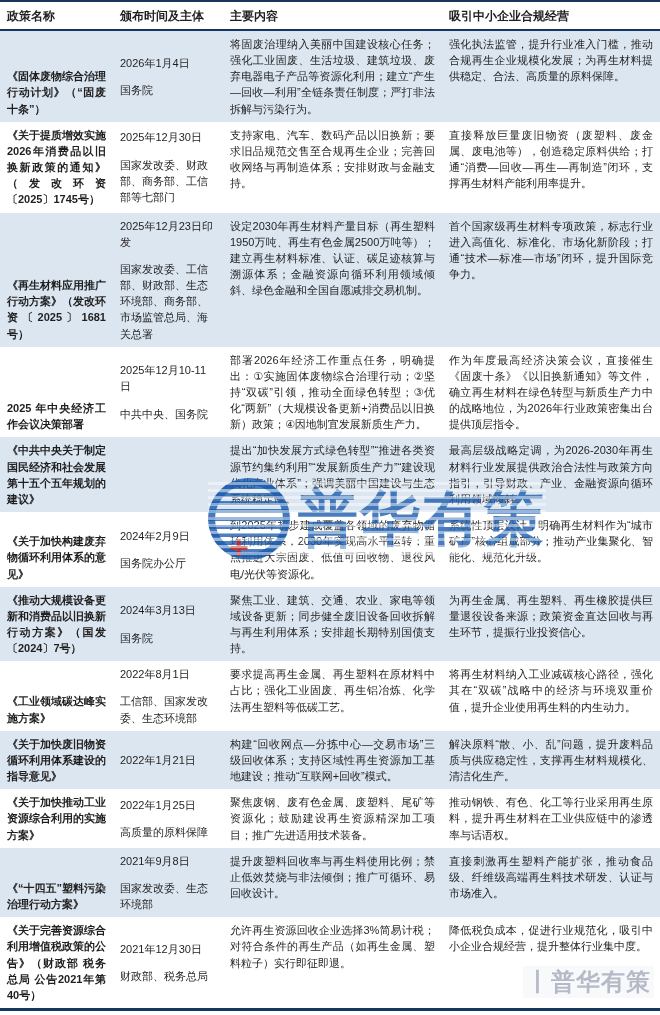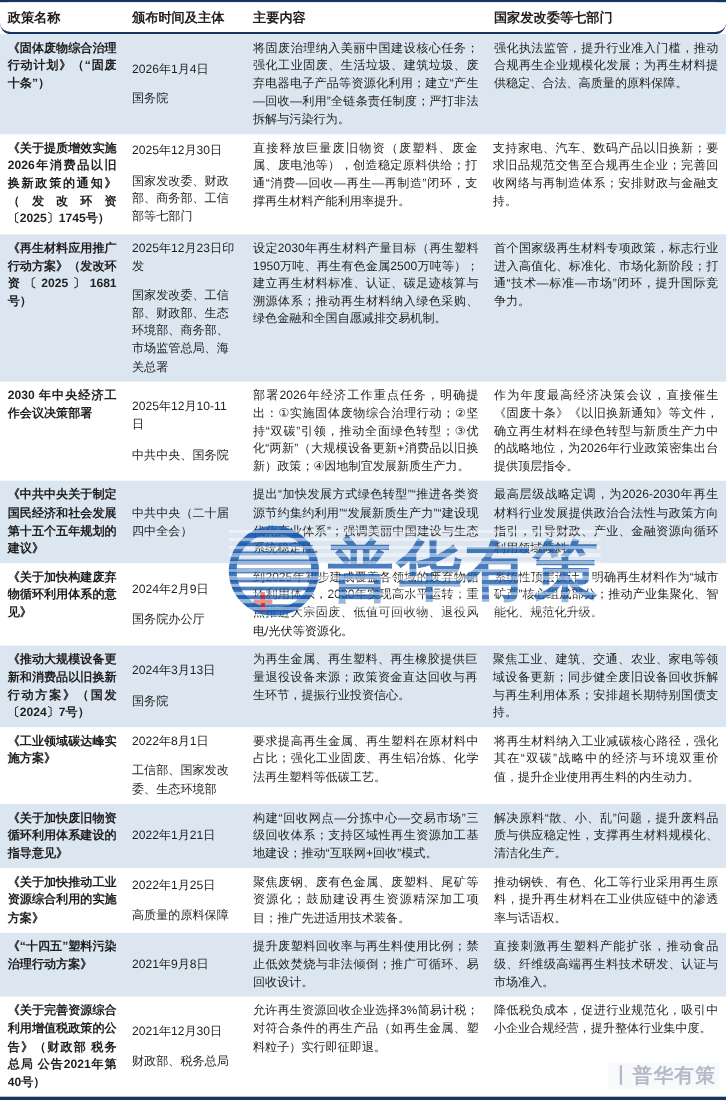--- a/index.html
+++ b/index.html
@@ -1,54 +1,54 @@
 <!DOCTYPE html>
 <html><head>
 <meta charset="utf-8">
 <style>
   html,body{margin:0;padding:0;background:#ffffff;}
   body{font-family:"Liberation Sans","DejaVu Sans",sans-serif;color:#1f1f1f;}
   .table{width:660px;position:relative;border-top:2px solid #17365d;border-bottom:3px solid #17365d;background:#fff;overflow:hidden;}
-  .thead{display:flex;font-weight:bold;font-size:12px;border-bottom:2px solid #17365d;background:#fff;border-radius:10px;}
+  .thead{display:flex;font-weight:bold;font-size:12px;border-bottom:2px solid #17365d;background:#fff;}
   .th{padding:6px 7px 4px 7px;}
   .tr{display:flex;}
   .tr.alt{background:#dce6f1;}
   .td{padding:5px 7px;font-size:11px;line-height:1.47;box-sizing:border-box;}
   .c1{width:113px;box-sizing:border-box;}
   .c2{width:110px;box-sizing:border-box;}
   .c3{width:219px;box-sizing:border-box;}
   .c4{width:218px;box-sizing:border-box;}
-  .col-name{font-weight:bold;display:flex;align-items:flex-start;text-align:justify;}
+  .col-name{font-weight:bold;display:flex;align-items:flex-end;text-align:justify;}
   .col-name>span{width:100%;}
   .col-date{display:flex;flex-direction:column;justify-content:center;row-gap:11px;}
   .col-content,.col-impact{text-align:justify;display:flex;align-items:flex-start;}
   .col-content>span,.col-impact>span{width:100%;}
   
   .wm-center{position:absolute;left:208px;top:476px;display:flex;align-items:center;gap:8px;z-index:6;pointer-events:none;}
   .wm-logo{width:82px;height:82px;border-radius:50%;border:7px solid rgba(28,92,173,.82);
     background:repeating-linear-gradient(180deg,rgba(28,92,173,.78) 0 4px,rgba(255,255,255,0) 4px 8px);
     position:relative;box-sizing:border-box;}
   .wm-logo::after{content:"+";position:absolute;left:14px;bottom:-14px;color:rgba(200,40,40,.9);font-size:34px;font-weight:bold;}
   .wm-text{font-size:60px;font-weight:bold;color:rgba(28,92,173,.8);letter-spacing:2px;line-height:1;}
   .wm-stripes{position:absolute;left:0;top:0;right:0;bottom:0;
     background:repeating-linear-gradient(180deg,rgba(255,255,255,0) 0 4px,rgba(255,255,255,.45) 4px 7px);}
   
-  .wm-corner{position:absolute;right:6px;top:964px;font-size:18px;font-weight:bold;
+  .wm-corner{position:absolute;right:6px;top:964px;font-size:24px;font-weight:bold;
     color:rgba(125,135,155,.55);z-index:6;pointer-events:none;letter-spacing:1px;
     background:rgba(235,238,244,.35);padding:0 3px;}
 </style>
 </head>
 <body>
 
 <div class="table">
   <div class="thead">
     <div class="th c1">政策名称</div>
     <div class="th c2">颁布时间及主体</div>
     <div class="th c3">主要内容</div>
-    <div class="th c4">国家发改委等七部门</div>
+    <div class="th c4">吸引中小企业合规经营</div>
   </div>
 
   <div>
     <div class="tr alt">
       <div class="td c1 col-name">
         <span>《固体废物综合治理行动计划》（“固废十条”）</span>
       </div>
       <div class="td c2 col-date">
         <div>2026年1月4日</div>
         <div>国务院</div>
@@ -62,66 +62,65 @@
     </div>
 
     <div class="tr">
       <div class="td c1 col-name">
         <span>《关于提质增效实施2026年消费品以旧换新政策的通知》（发改环资〔2025〕1745号）</span>
       </div>
       <div class="td c2 col-date">
         <div>2025年12月30日</div>
         <div>国家发改委、财政部、商务部、工信部等七部门</div>
       </div>
+      <div class="td c3 col-content">
+        <span>支持家电、汽车、数码产品以旧换新；要求旧品规范交售至合规再生企业；完善回收网络与再制造体系；安排财政与金融支持。</span>
+      </div>
       <div class="td c4 col-impact">
         <span>直接释放巨量废旧物资（废塑料、废金属、废电池等），创造稳定原料供给；打通“消费—回收—再生—再制造”闭环，支撑再生材料产能利用率提升。</span>
-      </div>
-      <div class="td c3 col-content">
-        <span>支持家电、汽车、数码产品以旧换新；要求旧品规范交售至合规再生企业；完善回收网络与再制造体系；安排财政与金融支持。</span>
       </div>
     </div>
 
     <div class="tr alt">
       <div class="td c1 col-name">
         <span>《再生材料应用推广行动方案》（发改环资〔2025〕1681号）</span>
       </div>
       <div class="td c2 col-date">
         <div>2025年12月23日印发</div>
         <div>国家发改委、工信部、财政部、生态环境部、商务部、市场监管总局、海关总署</div>
       </div>
       <div class="td c3 col-content">
-        <span>设定2030年再生材料产量目标（再生塑料1950万吨、再生有色金属2500万吨等）；建立再生材料标准、认证、碳足迹核算与溯源体系；推动再生材料纳入绿色采购、绿色金融和全国自愿减排交易机制。</span>
+        <span>设定2030年再生材料产量目标（再生塑料1950万吨、再生有色金属2500万吨等）；建立再生材料标准、认证、碳足迹核算与溯源体系；金融资源向循环利用领域倾斜、绿色金融和全国自愿减排交易机制。</span>
       </div>
       <div class="td c4 col-impact">
         <span>首个国家级再生材料专项政策，标志行业进入高值化、标准化、市场化新阶段；打通“技术—标准—市场”闭环，提升国际竞争力。</span>
       </div>
     </div>
 
     <div class="tr">
       <div class="td c1 col-name">
-        <span>2030 年中央经济工作会议决策部署</span>
+        <span>2025 年中央经济工作会议决策部署</span>
       </div>
       <div class="td c2 col-date">
         <div>2025年12月10-11日</div>
         <div>中共中央、国务院</div>
       </div>
       <div class="td c3 col-content">
         <span>部署2026年经济工作重点任务，明确提出：①实施固体废物综合治理行动；②坚持“双碳”引领，推动全面绿色转型；③优化“两新”（大规模设备更新+消费品以旧换新）政策；④因地制宜发展新质生产力。</span>
       </div>
       <div class="td c4 col-impact">
         <span>作为年度最高经济决策会议，直接催生《固废十条》《以旧换新通知》等文件，确立再生材料在绿色转型与新质生产力中的战略地位，为2026年行业政策密集出台提供顶层指令。</span>
       </div>
     </div>
 
     <div class="tr alt">
       <div class="td c1 col-name">
         <span>《中共中央关于制定国民经济和社会发展第十五个五年规划的建议》</span>
       </div>
       <div class="td c2 col-date">
-        <div>中共中央（二十届四中全会）</div>
       </div>
       <div class="td c3 col-content">
         <span>提出“加快发展方式绿色转型”“推进各类资源节约集约利用”“发展新质生产力”“建设现代化产业体系”；强调美丽中国建设与生态系统稳定性。</span>
       </div>
       <div class="td c4 col-impact">
         <span>最高层级战略定调，为2026-2030年再生材料行业发展提供政治合法性与政策方向指引，引导财政、产业、金融资源向循环利用领域倾斜。</span>
       </div>
     </div>
 
     <div class="tr">
@@ -141,25 +140,25 @@
     </div>
 
     <div class="tr alt">
       <div class="td c1 col-name">
         <span>《推动大规模设备更新和消费品以旧换新行动方案》（国发〔2024〕7号）</span>
       </div>
       <div class="td c2 col-date">
         <div>2024年3月13日</div>
         <div>国务院</div>
       </div>
+      <div class="td c3 col-content">
+        <span>聚焦工业、建筑、交通、农业、家电等领域设备更新；同步健全废旧设备回收拆解与再生利用体系；安排超长期特别国债支持。</span>
+      </div>
       <div class="td c4 col-impact">
         <span>为再生金属、再生塑料、再生橡胶提供巨量退役设备来源；政策资金直达回收与再生环节，提振行业投资信心。</span>
-      </div>
-      <div class="td c3 col-content">
-        <span>聚焦工业、建筑、交通、农业、家电等领域设备更新；同步健全废旧设备回收拆解与再生利用体系；安排超长期特别国债支持。</span>
       </div>
     </div>
 
     <div class="tr">
       <div class="td c1 col-name">
         <span>《工业领域碳达峰实施方案》</span>
       </div>
       <div class="td c2 col-date">
         <div>2022年8月1日</div>
         <div>工信部、国家发改委、生态环境部</div>
@@ -202,20 +201,21 @@
         <span>推动钢铁、有色、化工等行业采用再生原料，提升再生材料在工业供应链中的渗透率与话语权。</span>
       </div>
     </div>
 
     <div class="tr alt">
       <div class="td c1 col-name">
         <span>《“十四五”塑料污染治理行动方案》</span>
       </div>
       <div class="td c2 col-date">
         <div>2021年9月8日</div>
+        <div>国家发改委、生态环境部</div>
       </div>
       <div class="td c3 col-content">
         <span>提升废塑料回收率与再生料使用比例；禁止低效焚烧与非法倾倒；推广可循环、易回收设计。</span>
       </div>
       <div class="td c4 col-impact">
         <span>直接刺激再生塑料产能扩张，推动食品级、纤维级高端再生料技术研发、认证与市场准入。</span>
       </div>
     </div>
 
     <div class="tr">

